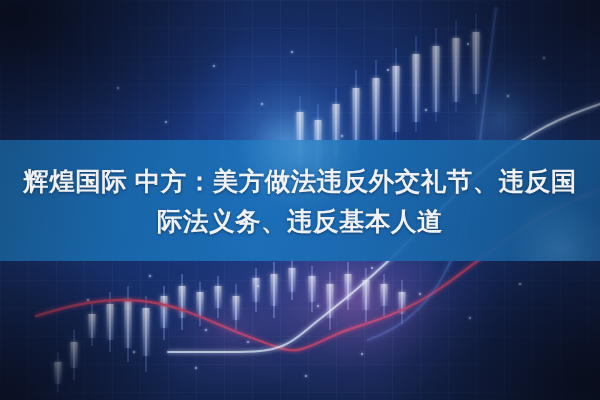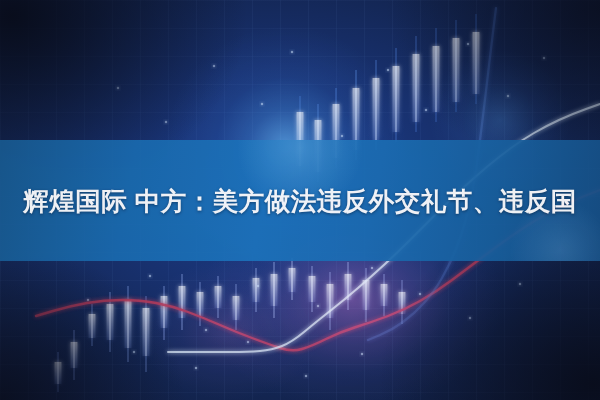--- a/index.html
+++ b/index.html
@@ -323,15 +323,16 @@
   </svg>
 
   <div class="layer" id="glow-blue"></div>
   <div class="layer" id="glow-blue2"></div>
   <div class="layer" id="glow-purple"></div>
   <div class="layer" id="glow-purple2"></div>
   <div class="layer" id="bg-vignette"></div>
 
   <div id="headline-band">
     <div class="headline-line" id="headline-line-1">辉煌国际 中方：美方做法违反外交礼节、违反国</div>
+    <div class="headline-line" id="headline-line-2">际法义务、违反基本人道</div>
   </div>
 
 </div>
 
 </body></html>

